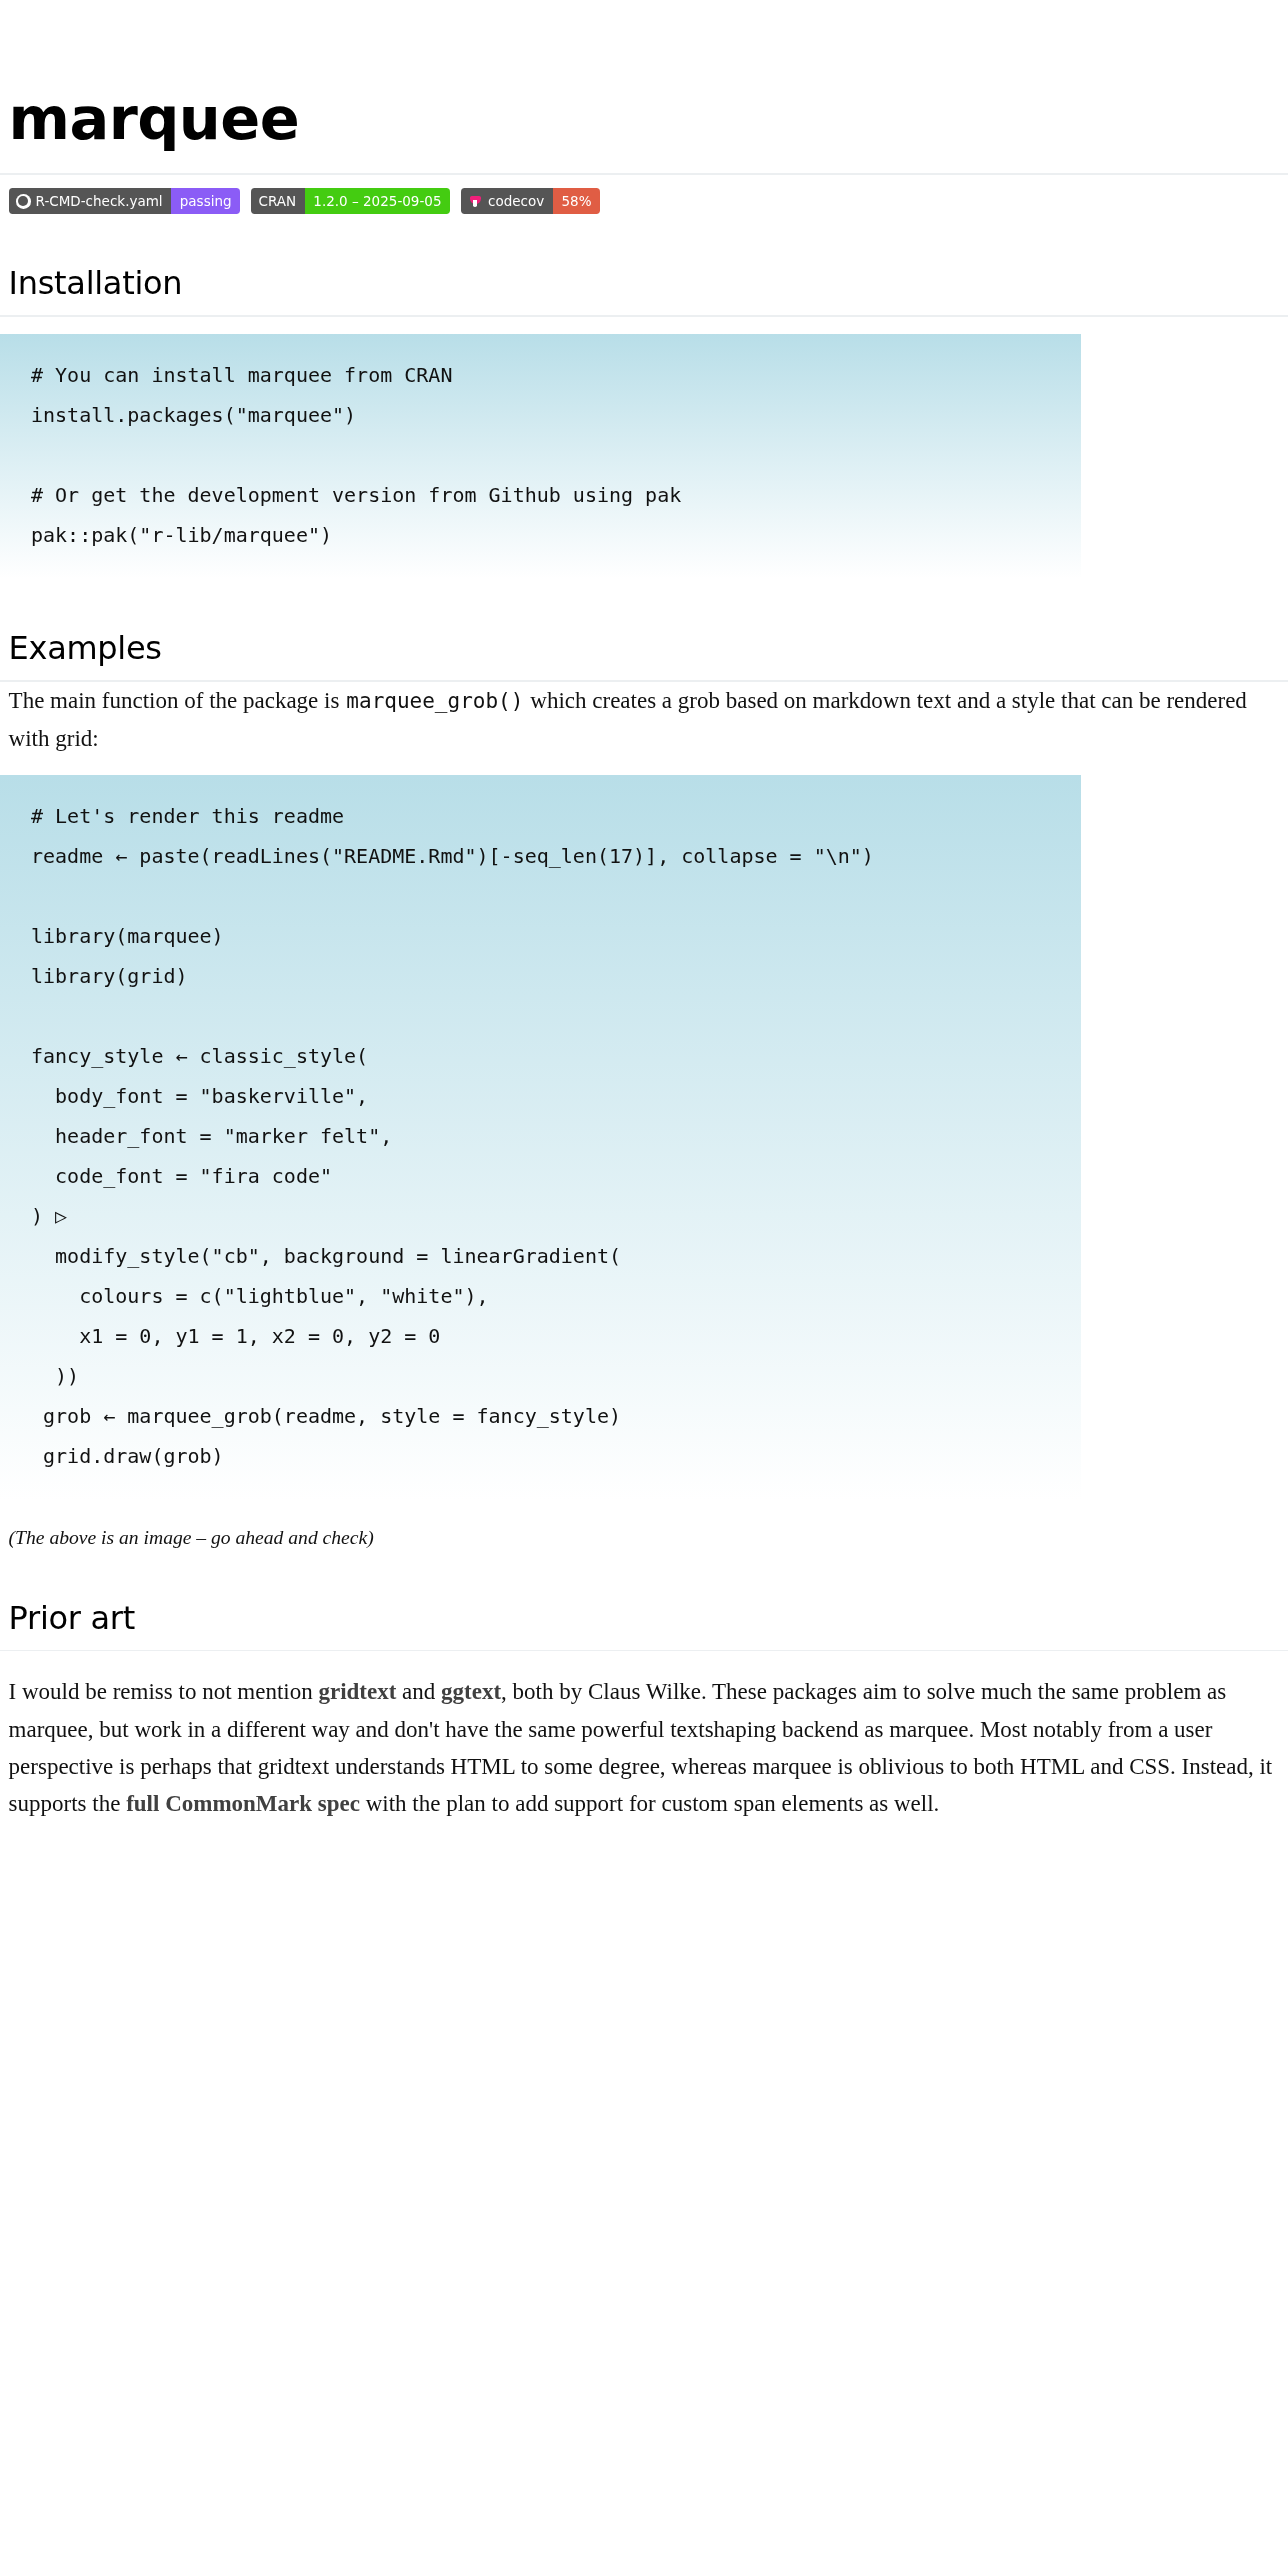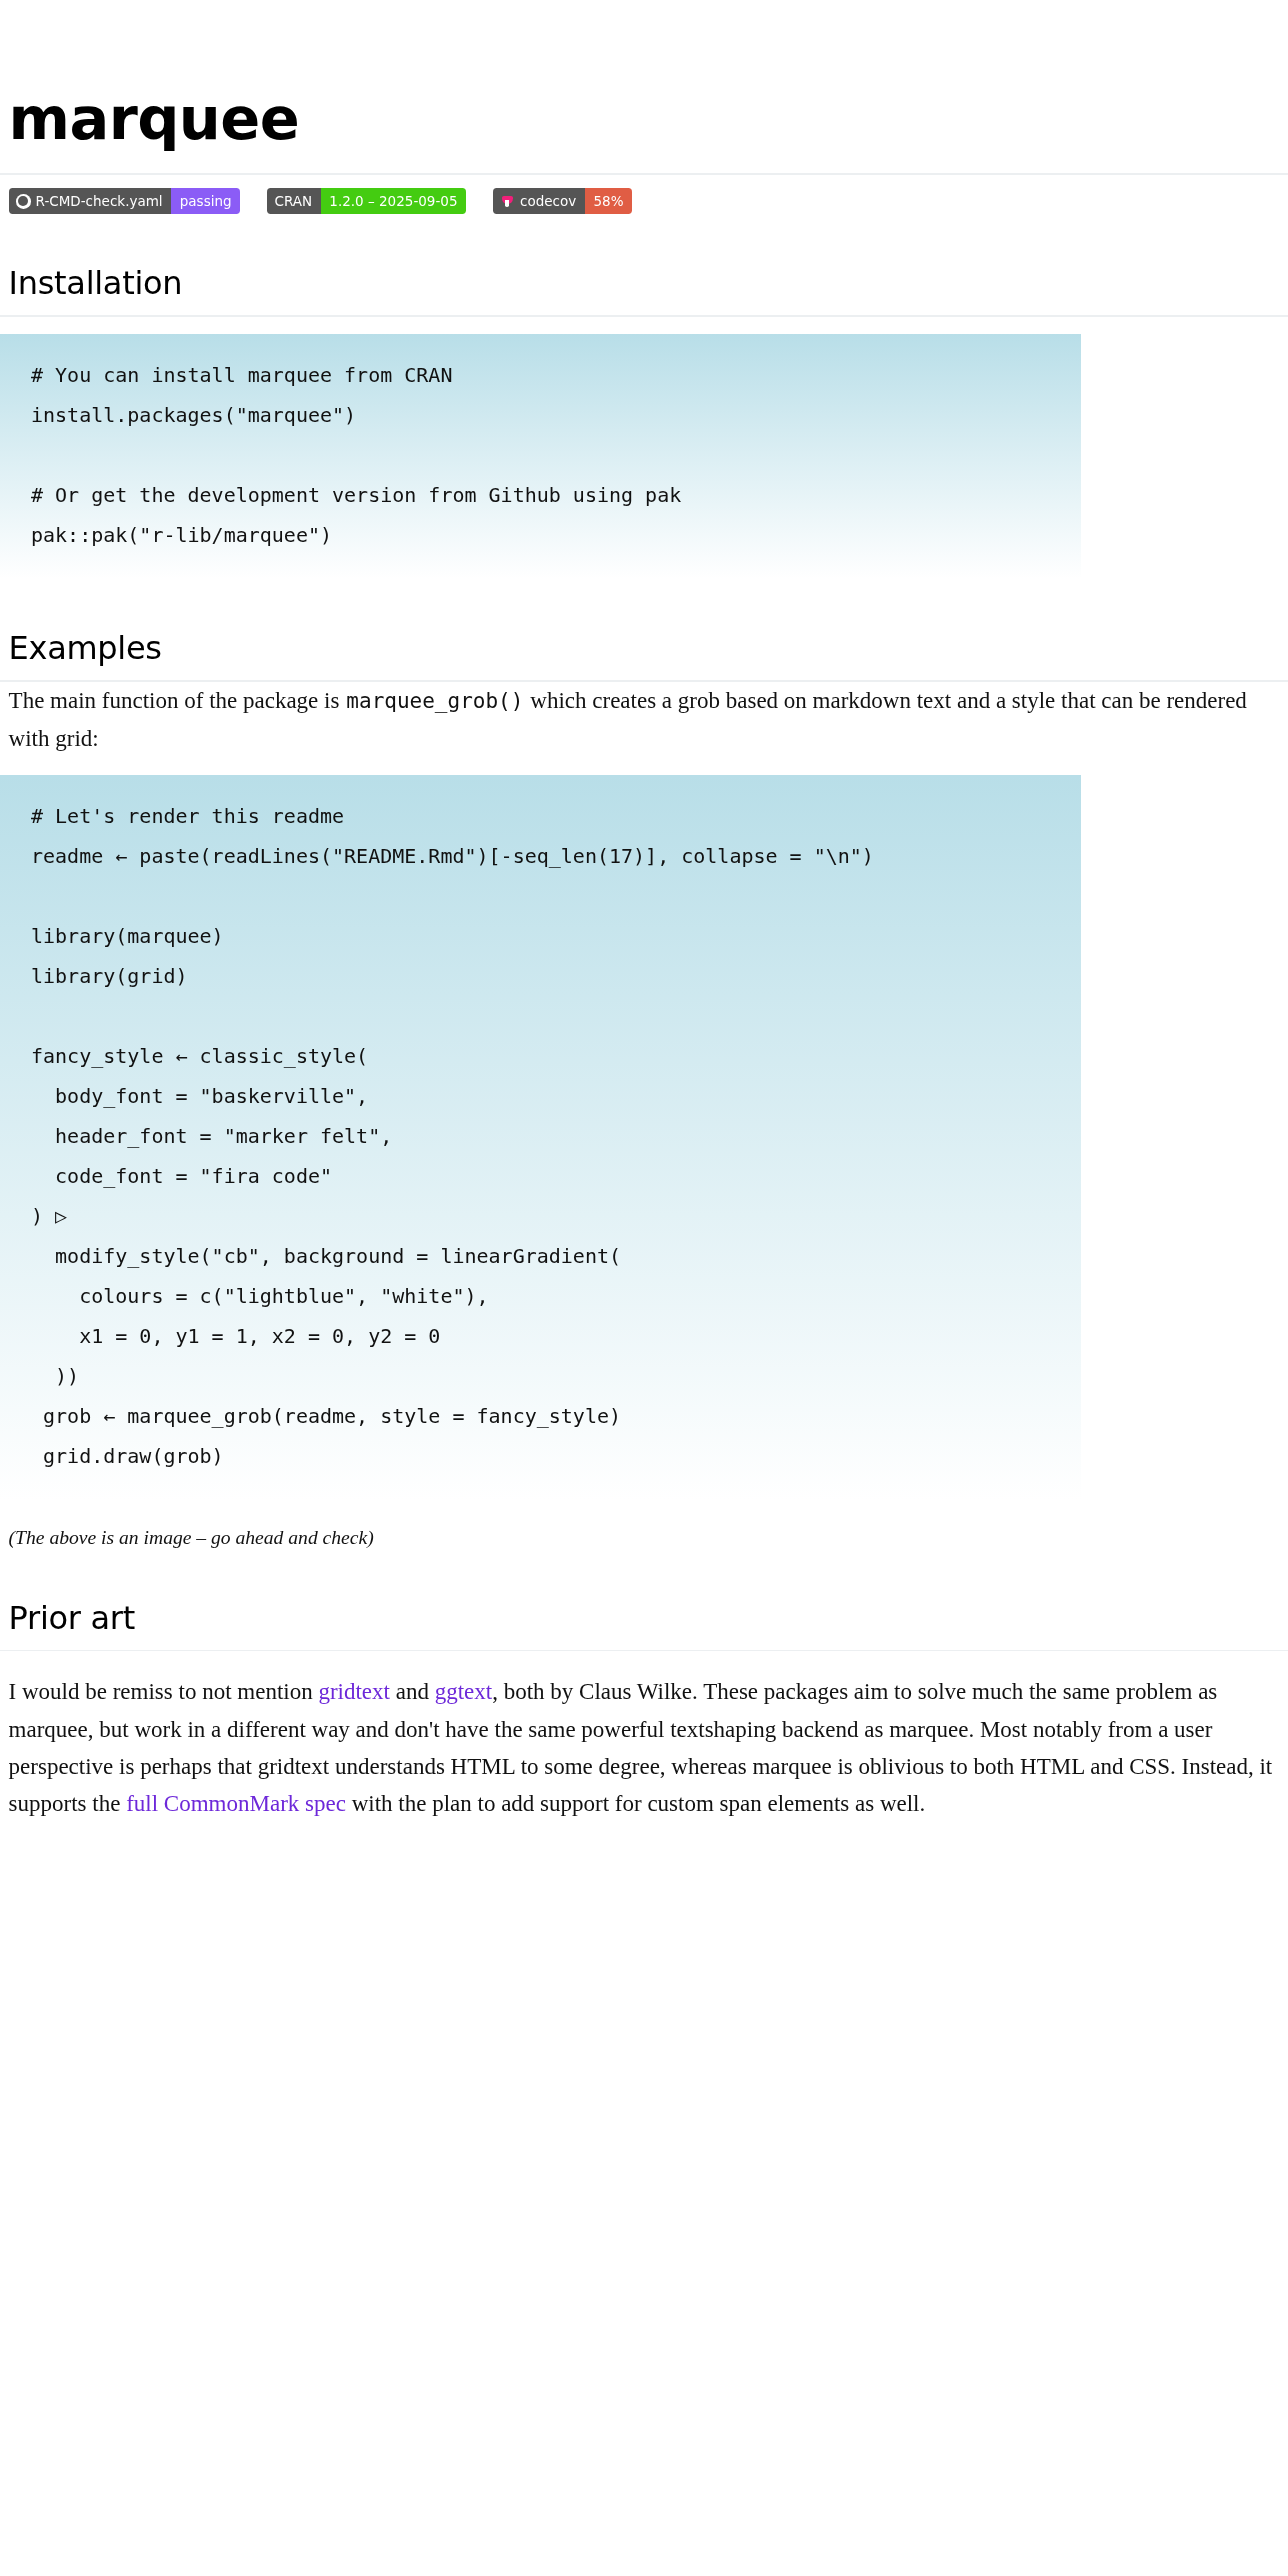--- a/index.html
+++ b/index.html
@@ -45,21 +45,21 @@
     letter-spacing: -0.3px;
     line-height: 1.0;
     margin: 53px 0 16px 0;
     padding-left: 2.5px;
     color: #000;
   }
 
   
   .badges {
     display: flex;
-    gap: 27px;
+    gap: 11px;
     align-items: center;
     margin: 13.5px 0 21px 2.5px;
   }
   .badge {
     display: inline-flex;
     height: 26px;
     border-radius: 3.7px;
     overflow: hidden;
     font-family: "DejaVu Sans", sans-serif;
     font-size: 13.5px;
@@ -128,21 +128,21 @@
     margin: 0 0 18.4px 2.5px;
     max-width: 1282px;
     color: #111;
   }
   p.body code.inl {
     font-family: "DejaVu Sans Mono", monospace;
     font-size: 21px;
     background: transparent;
     padding: 0 1.2px;
   }
-  a.link { color: #6d28d9; text-decoration: none; }
+  a.link { color: #404040; text-decoration: none; font-weight: bold; }
 
   em.note {
     font-style: italic;
     font-size: 19.6px;
     font-family: "Liberation Serif", serif;
   }
   p.caption {
     margin: 26px 0 0 2.5px;
     font-size: 19.6px;
     color: #111;

